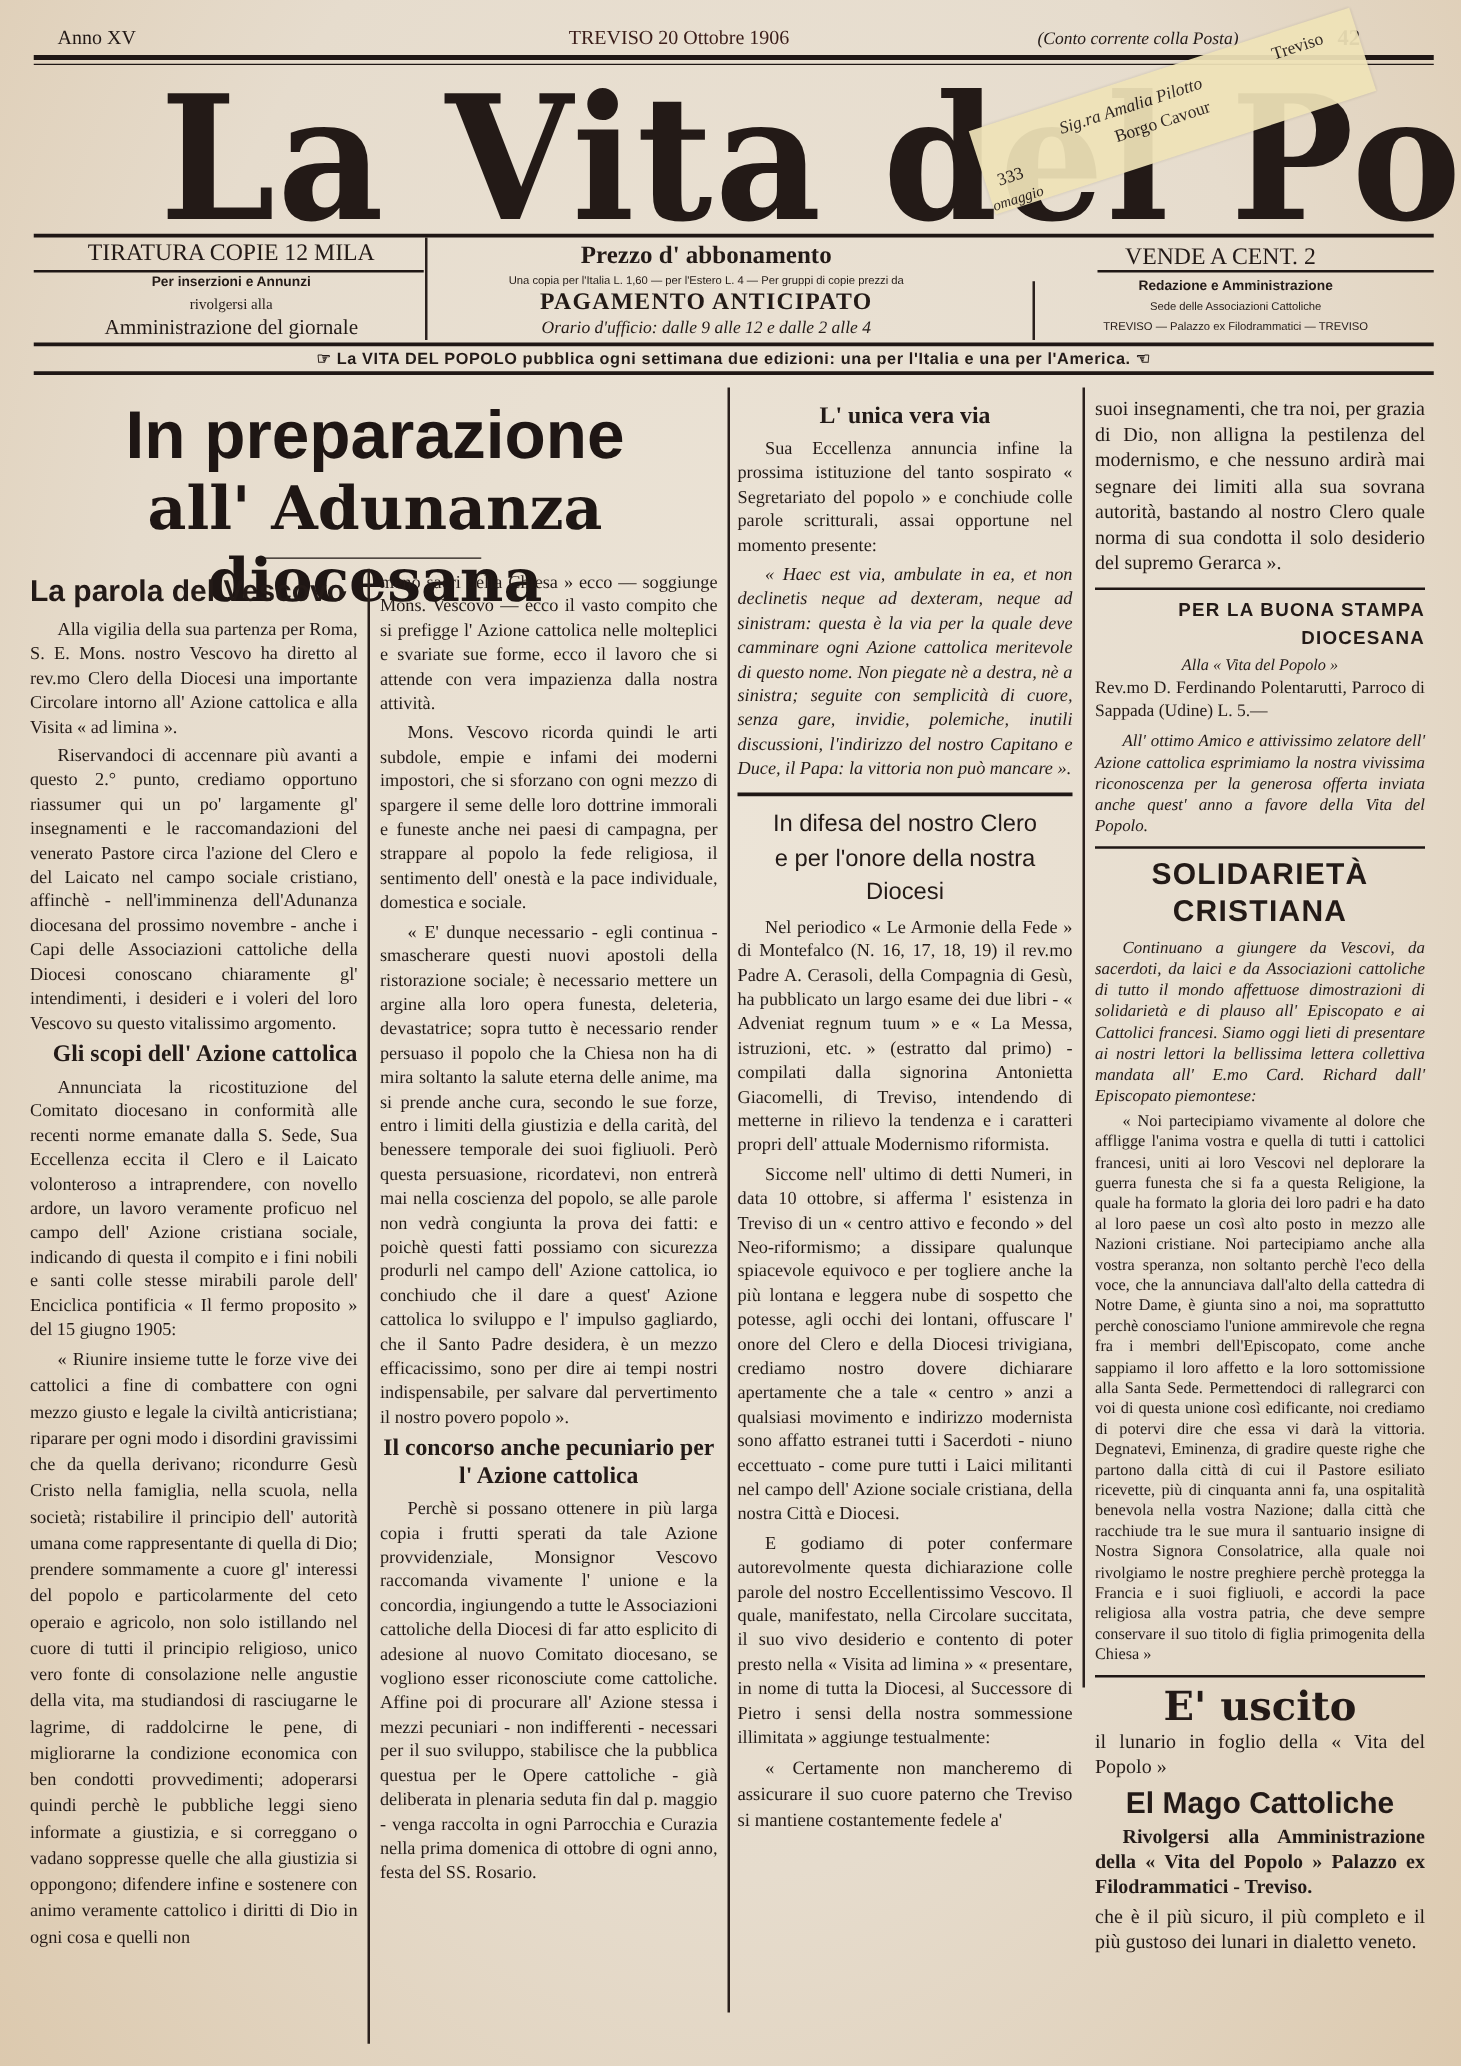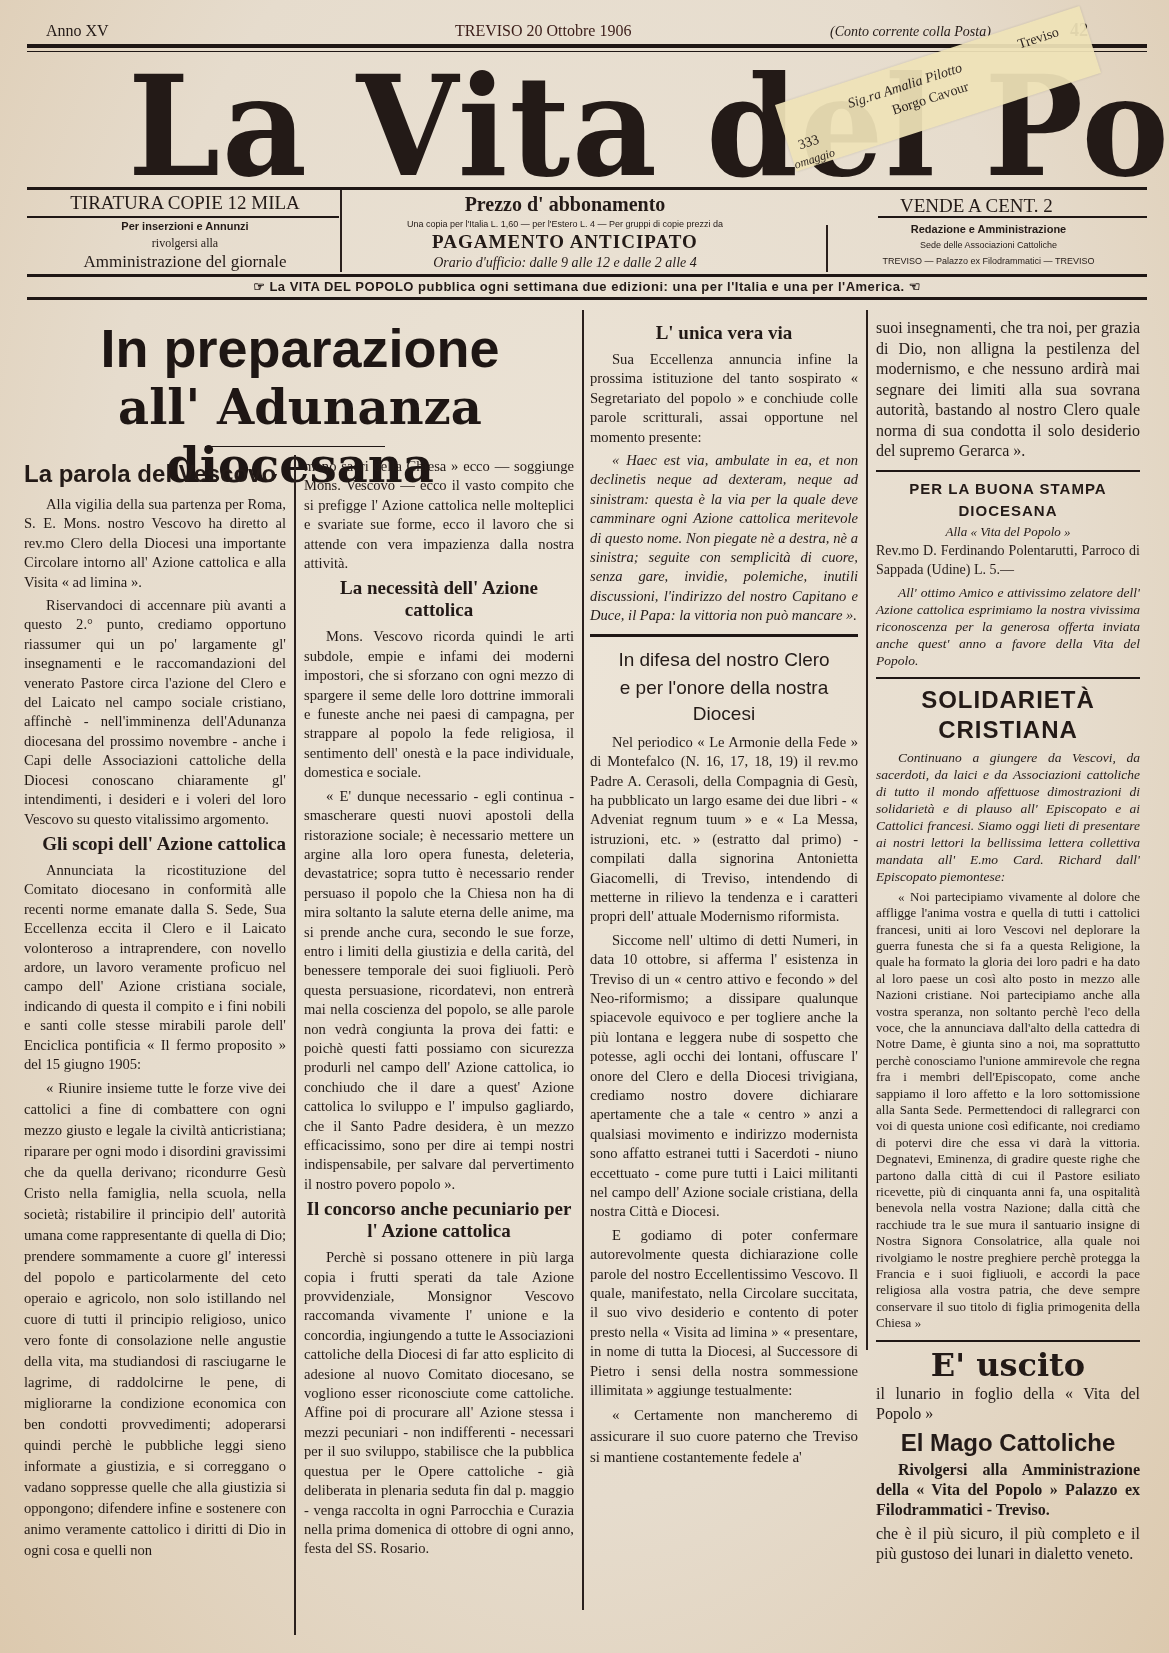--- a/index.html
+++ b/index.html
@@ -85,21 +85,20 @@
     <h3 style="font-family:'Liberation Sans',sans-serif;font-size:24px;line-height:30px;text-align:left;">La parola del Vescovo</h3>
     <p>Alla vigilia della sua partenza per Roma, S. E. Mons. nostro Vescovo ha diretto al rev.mo Clero della Diocesi una importante Circolare intorno all' Azione cattolica e alla Visita « ad limina ».</p>
     <p>Riservandoci di accennare più avanti a questo 2.° punto, crediamo opportuno riassumer qui un po' largamente gl' insegnamenti e le raccomandazioni del venerato Pastore circa l'azione del Clero e del Laicato nel campo sociale cristiano, affinchè - nell'imminenza dell'Adunanza diocesana del prossimo novembre - anche i Capi delle Associazioni cattoliche della Diocesi conoscano chiaramente gl' intendimenti, i desideri e i voleri del loro Vescovo su questo vitalissimo argomento.</p>
     <h3 style="text-align:right;">Gli scopi dell' Azione cattolica</h3>
     <p>Annunciata la ricostituzione del Comitato diocesano in conformità alle recenti norme emanate dalla S. Sede, Sua Eccellenza eccita il Clero e il Laicato volonteroso a intraprendere, con novello ardore, un lavoro veramente proficuo nel campo dell' Azione cristiana sociale, indicando di questa il compito e i fini nobili e santi colle stesse mirabili parole dell' Enciclica pontificia « Il fermo proposito » del 15 giugno 1905:</p>
     <p style="line-height:21px;">« Riunire insieme tutte le forze vive dei cattolici a fine di combattere con ogni mezzo giusto e legale la civiltà anticristiana; riparare per ogni modo i disordini gravissimi che da quella derivano; ricondurre Gesù Cristo nella famiglia, nella scuola, nella società; ristabilire il principio dell' autorità umana come rappresentante di quella di Dio; prendere sommamente a cuore gl' interessi del popolo e particolarmente del ceto operaio e agricolo, non solo istillando nel cuore di tutti il principio religioso, unico vero fonte di consolazione nelle angustie della vita, ma studiandosi di rasciugarne le lagrime, di raddolcirne le pene, di migliorarne la condizione economica con ben condotti provvedimenti; adoperarsi quindi perchè le pubbliche leggi sieno informate a giustizia, e si correggano o vadano soppresse quelle che alla giustizia si oppongono; difendere infine e sostenere con animo veramente cattolico i diritti di Dio in ogni cosa e quelli non</p>
   </div>
 
   <div class="col" style="left:304px;top:457px;width:270px;">
     <p style="text-indent:0;">meno sacri della Chiesa » ecco — soggiunge Mons. Vescovo — ecco il vasto compito che si prefigge l' Azione cattolica nelle molteplici e svariate sue forme, ecco il lavoro che si attende con vera impazienza dalla nostra attività.</p>
-    <h3>La necessità dell' Azione cattolica</h3>
     <p>Mons. Vescovo ricorda quindi le arti subdole, empie e infami dei moderni impostori, che si sforzano con ogni mezzo di spargere il seme delle loro dottrine immorali e funeste anche nei paesi di campagna, per strappare al popolo la fede religiosa, il sentimento dell' onestà e la pace individuale, domestica e sociale.</p>
     <p>« E' dunque necessario - egli continua - smascherare questi nuovi apostoli della ristorazione sociale; è necessario mettere un argine alla loro opera funesta, deleteria, devastatrice; sopra tutto è necessario render persuaso il popolo che la Chiesa non ha di mira soltanto la salute eterna delle anime, ma si prende anche cura, secondo le sue forze, entro i limiti della giustizia e della carità, del benessere temporale dei suoi figliuoli. Però questa persuasione, ricordatevi, non entrerà mai nella coscienza del popolo, se alle parole non vedrà congiunta la prova dei fatti: e poichè questi fatti possiamo con sicurezza produrli nel campo dell' Azione cattolica, io conchiudo che il dare a quest' Azione cattolica lo sviluppo e l' impulso gagliardo, che il Santo Padre desidera, è un mezzo efficacissimo, sono per dire ai tempi nostri indispensabile, per salvare dal pervertimento il nostro povero popolo ».</p>
     <h3>Il concorso anche pecuniario per l' Azione cattolica</h3>
     <p>Perchè si possano ottenere in più larga copia i frutti sperati da tale Azione provvidenziale, Monsignor Vescovo raccomanda vivamente l' unione e la concordia, ingiungendo a tutte le Associazioni cattoliche della Diocesi di far atto esplicito di adesione al nuovo Comitato diocesano, se vogliono esser riconosciute come cattoliche. Affine poi di procurare all' Azione stessa i mezzi pecuniari - non indifferenti - necessari per il suo sviluppo, stabilisce che la pubblica questua per le Opere cattoliche - già deliberata in plenaria seduta fin dal p. maggio - venga raccolta in ogni Parrocchia e Curazia nella prima domenica di ottobre di ogni anno, festa del SS. Rosario.</p>
   </div>
 
   <div class="col" style="left:590px;top:318px;width:268px;">
     <h3>L' unica vera via</h3>
     <p>Sua Eccellenza annuncia infine la prossima istituzione del tanto sospirato « Segretariato del popolo » e conchiude colle parole scritturali, assai opportune nel momento presente:</p>
     <p style="font-style:italic;">« Haec est via, ambulate in ea, et non declinetis neque ad dexteram, neque ad sinistram: questa è la via per la quale deve camminare ogni Azione cattolica meritevole di questo nome. Non piegate nè a destra, nè a sinistra; seguite con semplicità di cuore, senza gare, invidie, polemiche, inutili discussioni, l'indirizzo del nostro Capitano e Duce, il Papa: la vittoria non può mancare ».</p>
@@ -108,21 +107,21 @@
     <h3 style="font-family:'Liberation Sans',sans-serif;font-weight:normal;font-size:19px;line-height:26px;margin-top:-4px;">e per l'onore della nostra Diocesi</h3>
     <p>Nel periodico « Le Armonie della Fede » di Montefalco (N. 16, 17, 18, 19) il rev.mo Padre A. Cerasoli, della Compagnia di Gesù, ha pubblicato un largo esame dei due libri - « Adveniat regnum tuum » e « La Messa, istruzioni, etc. » (estratto dal primo) - compilati dalla signorina Antonietta Giacomelli, di Treviso, intendendo di metterne in rilievo la tendenza e i caratteri propri dell' attuale Modernismo riformista.</p>
     <p>Siccome nell' ultimo di detti Numeri, in data 10 ottobre, si afferma l' esistenza in Treviso di un « centro attivo e fecondo » del Neo-riformismo; a dissipare qualunque spiacevole equivoco e per togliere anche la più lontana e leggera nube di sospetto che potesse, agli occhi dei lontani, offuscare l' onore del Clero e della Diocesi trivigiana, crediamo nostro dovere dichiarare apertamente che a tale « centro » anzi a qualsiasi movimento e indirizzo modernista sono affatto estranei tutti i Sacerdoti - niuno eccettuato - come pure tutti i Laici militanti nel campo dell' Azione sociale cristiana, della nostra Città e Diocesi.</p>
     <p>E godiamo di poter confermare autorevolmente questa dichiarazione colle parole del nostro Eccellentissimo Vescovo. Il quale, manifestato, nella Circolare succitata, il suo vivo desiderio e contento di poter presto nella « Visita ad limina » « presentare, in nome di tutta la Diocesi, al Successore di Pietro i sensi della nostra sommessione illimitata » aggiunge testualmente:</p>
     <p style="font-size:15px;line-height:21px;">« Certamente non mancheremo di assicurare il suo cuore paterno che Treviso si mantiene costantemente fedele a'</p>
   </div>
 
   <div class="col" style="left:876px;top:318px;width:264px;">
     <p style="text-indent:0;font-size:16px;line-height:20.5px;">suoi insegnamenti, che tra noi, per grazia di Dio, non alligna la pestilenza del modernismo, e che nessuno ardirà mai segnare dei limiti alla sua sovrana autorità, bastando al nostro Clero quale norma di sua condotta il solo desiderio del supremo Gerarca ».</p>
     <div style="height:2px;background:#1f1715;margin:8px 0 6px 0;"></div>
-    <h3 style="font-family:'Liberation Sans',sans-serif;font-size:15px;letter-spacing:1px;margin:0;">PER LA BUONA STAMPA DIOCESANA</h3>
+    <h3 style="font-family:'Liberation Sans',sans-serif;font-size:15px;letter-spacing:1px;margin:0;text-align:right;">PER LA BUONA STAMPA DIOCESANA</h3>
     <div style="text-align:center;font-style:italic;font-size:13px;">Alla « Vita del Popolo »</div>
     <p style="text-indent:0;font-size:14px;">Rev.mo D. Ferdinando Polentarutti, Parroco di Sappada (Udine) L. 5.—</p>
     <p style="font-style:italic;font-size:13.5px;line-height:17px;">All' ottimo Amico e attivissimo zelatore dell' Azione cattolica esprimiamo la nostra vivissima riconoscenza per la generosa offerta inviata anche quest' anno a favore della Vita del Popolo.</p>
     <div style="height:2px;background:#1f1715;margin:8px 0 6px 0;"></div>
     <h3 style="font-family:'Liberation Sans',sans-serif;font-size:24px;line-height:30px;letter-spacing:1px;margin:0 0 4px 0;">SOLIDARIETÀ CRISTIANA</h3>
     <p style="font-style:italic;font-size:13.5px;line-height:17px;">Continuano a giungere da Vescovi, da sacerdoti, da laici e da Associazioni cattoliche di tutto il mondo affettuose dimostrazioni di solidarietà e di plauso all' Episcopato e ai Cattolici francesi. Siamo oggi lieti di presentare ai nostri lettori la bellissima lettera collettiva mandata all' E.mo Card. Richard dall' Episcopato piemontese:</p>
     <p style="font-size:13px;line-height:16.4px;">« Noi partecipiamo vivamente al dolore che affligge l'anima vostra e quella di tutti i cattolici francesi, uniti ai loro Vescovi nel deplorare la guerra funesta che si fa a questa Religione, la quale ha formato la gloria dei loro padri e ha dato al loro paese un così alto posto in mezzo alle Nazioni cristiane. Noi partecipiamo anche alla vostra speranza, non soltanto perchè l'eco della voce, che la annunciava dall'alto della cattedra di Notre Dame, è giunta sino a noi, ma soprattutto perchè conosciamo l'unione ammirevole che regna fra i membri dell'Episcopato, come anche sappiamo il loro affetto e la loro sottomissione alla Santa Sede. Permettendoci di rallegrarci con voi di questa unione così edificante, noi crediamo di potervi dire che essa vi darà la vittoria. Degnatevi, Eminenza, di gradire queste righe che partono dalla città di cui il Pastore esiliato ricevette, più di cinquanta anni fa, una ospitalità benevola nella vostra Nazione; dalla città che racchiude tra le sue mura il santuario insigne di Nostra Signora Consolatrice, alla quale noi rivolgiamo le nostre preghiere perchè protegga la Francia e i suoi figliuoli, e accordi la pace religiosa alla vostra patria, che deve sempre conservare il suo titolo di figlia primogenita della Chiesa »</p>
     <div style="height:2px;background:#1f1715;margin:8px 0 4px 0;"></div>
     <h3 style="font-family:'DejaVu Serif',serif;font-size:32px;line-height:38px;margin:0;">E' uscito</h3>
     <p style="text-indent:0;font-size:16px;line-height:20px;">il lunario in foglio della « Vita del Popolo »</p>

